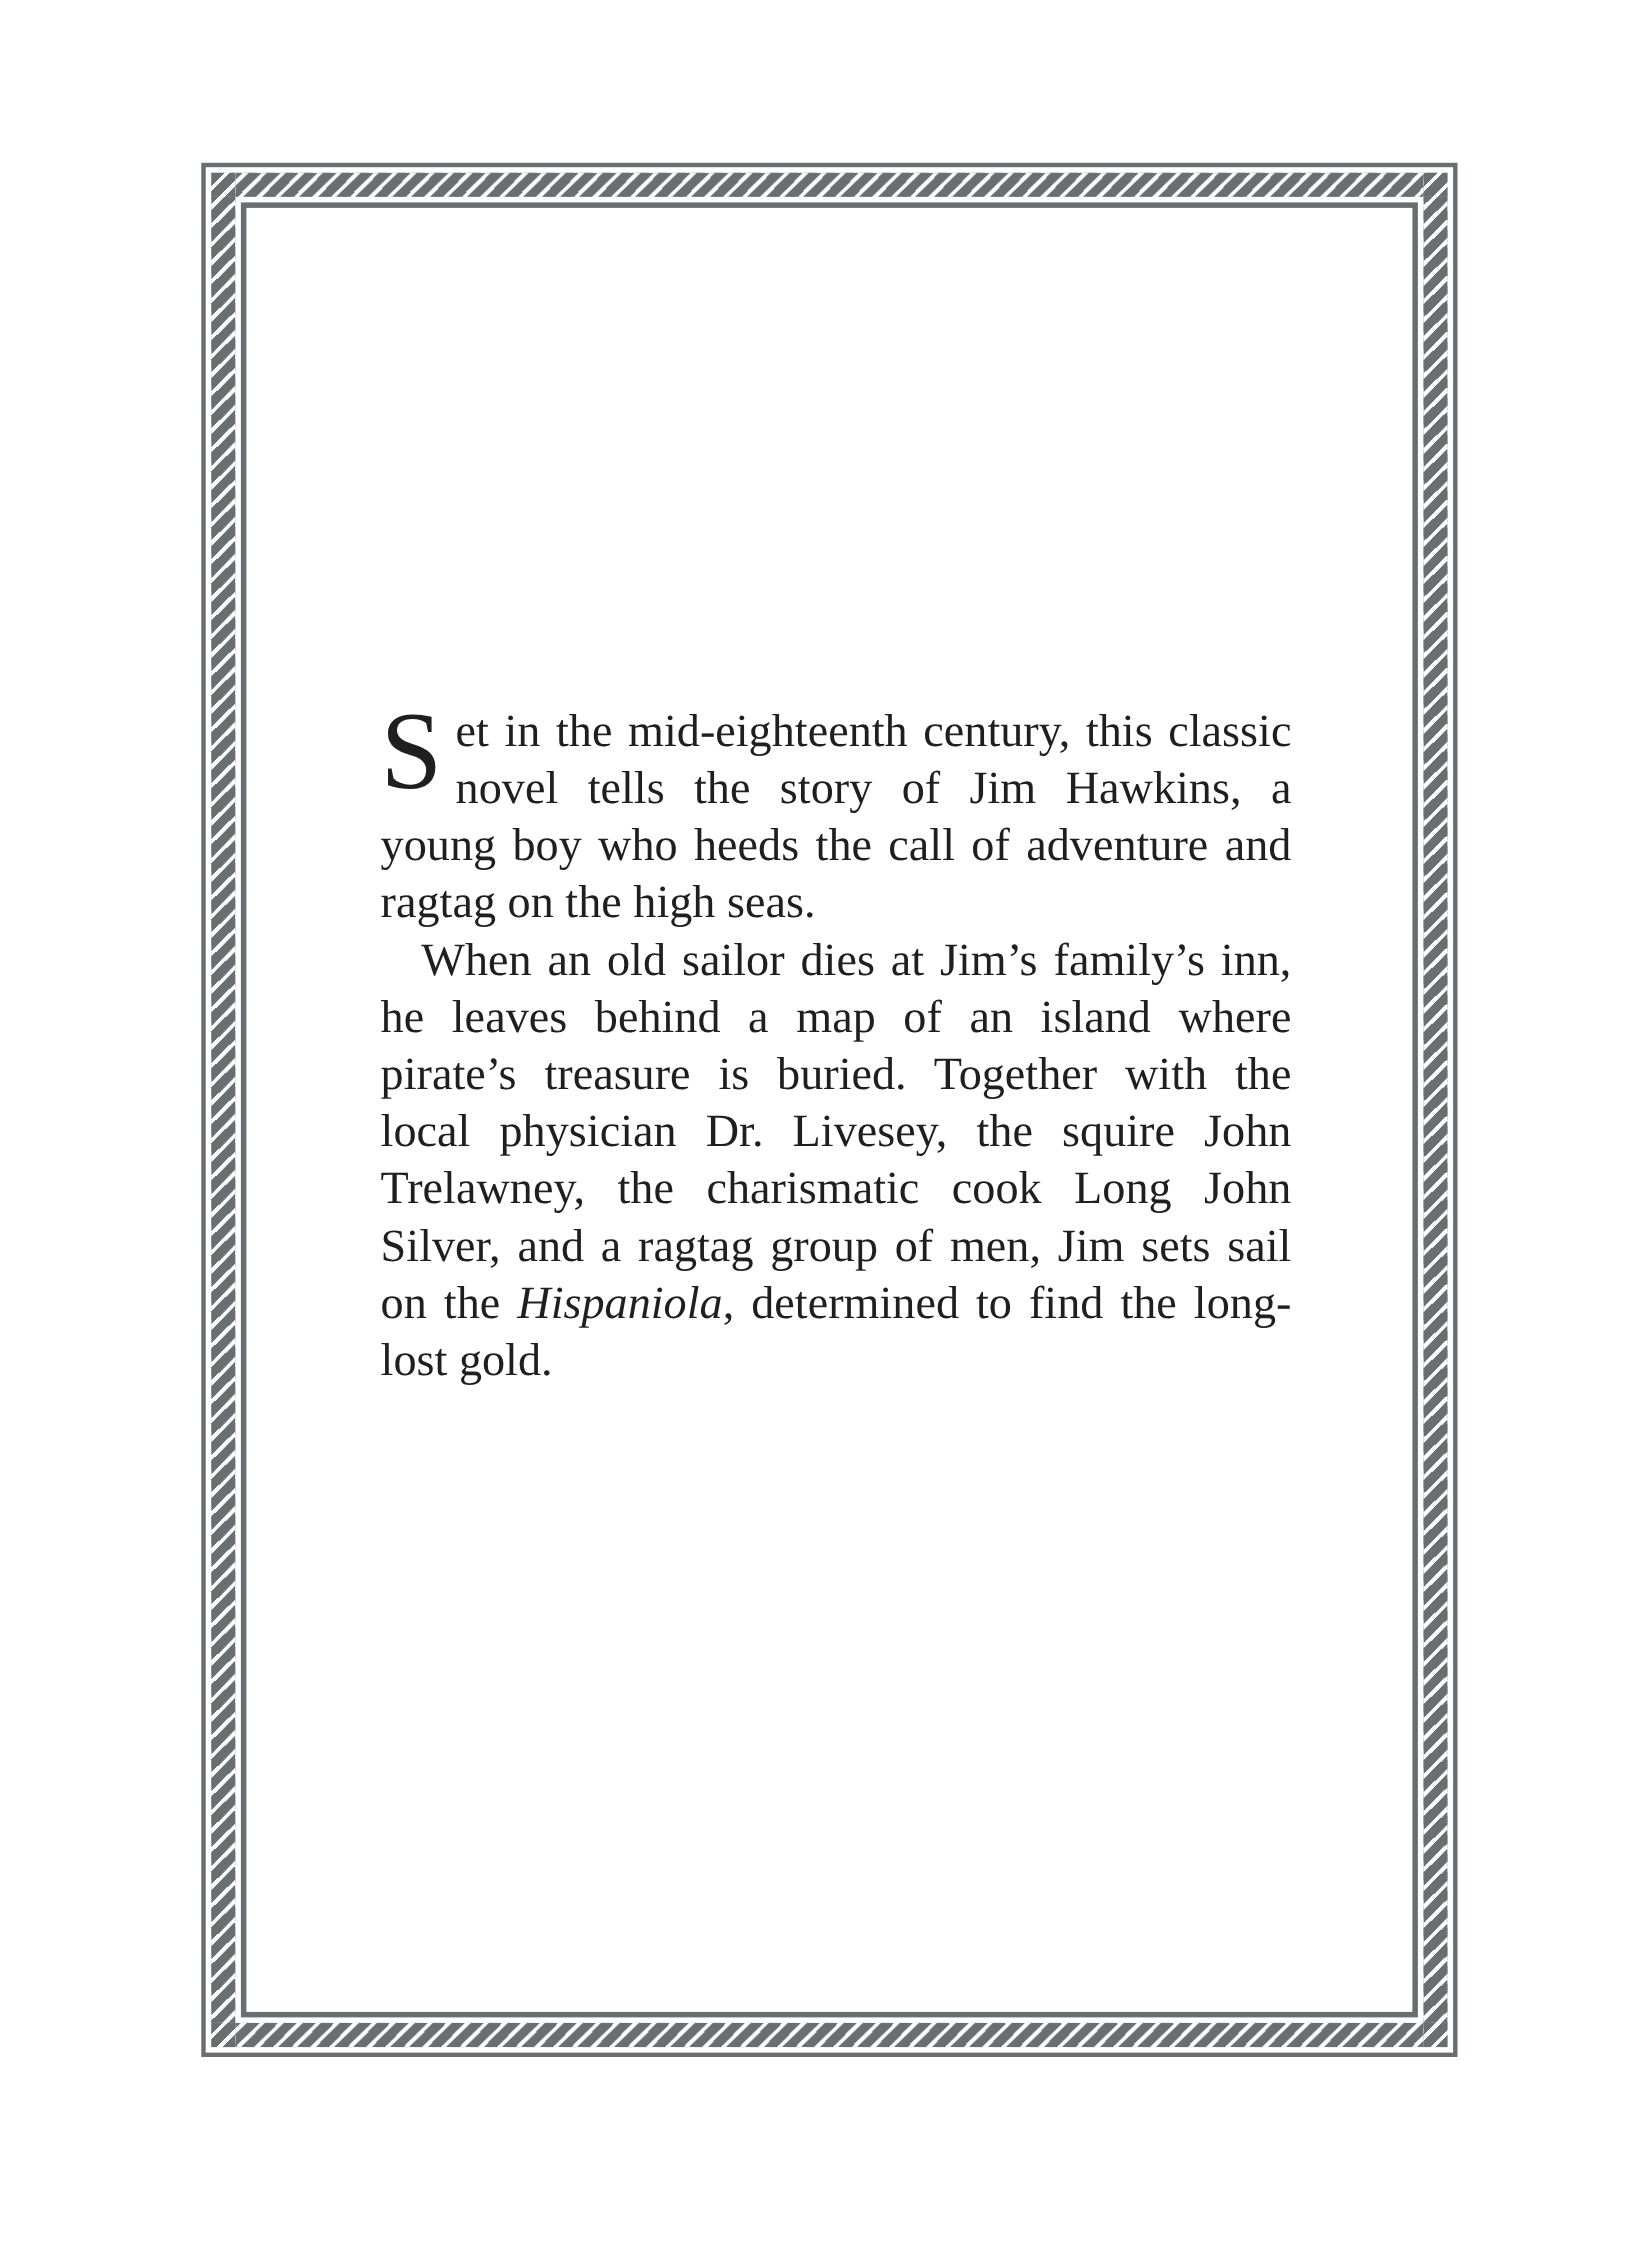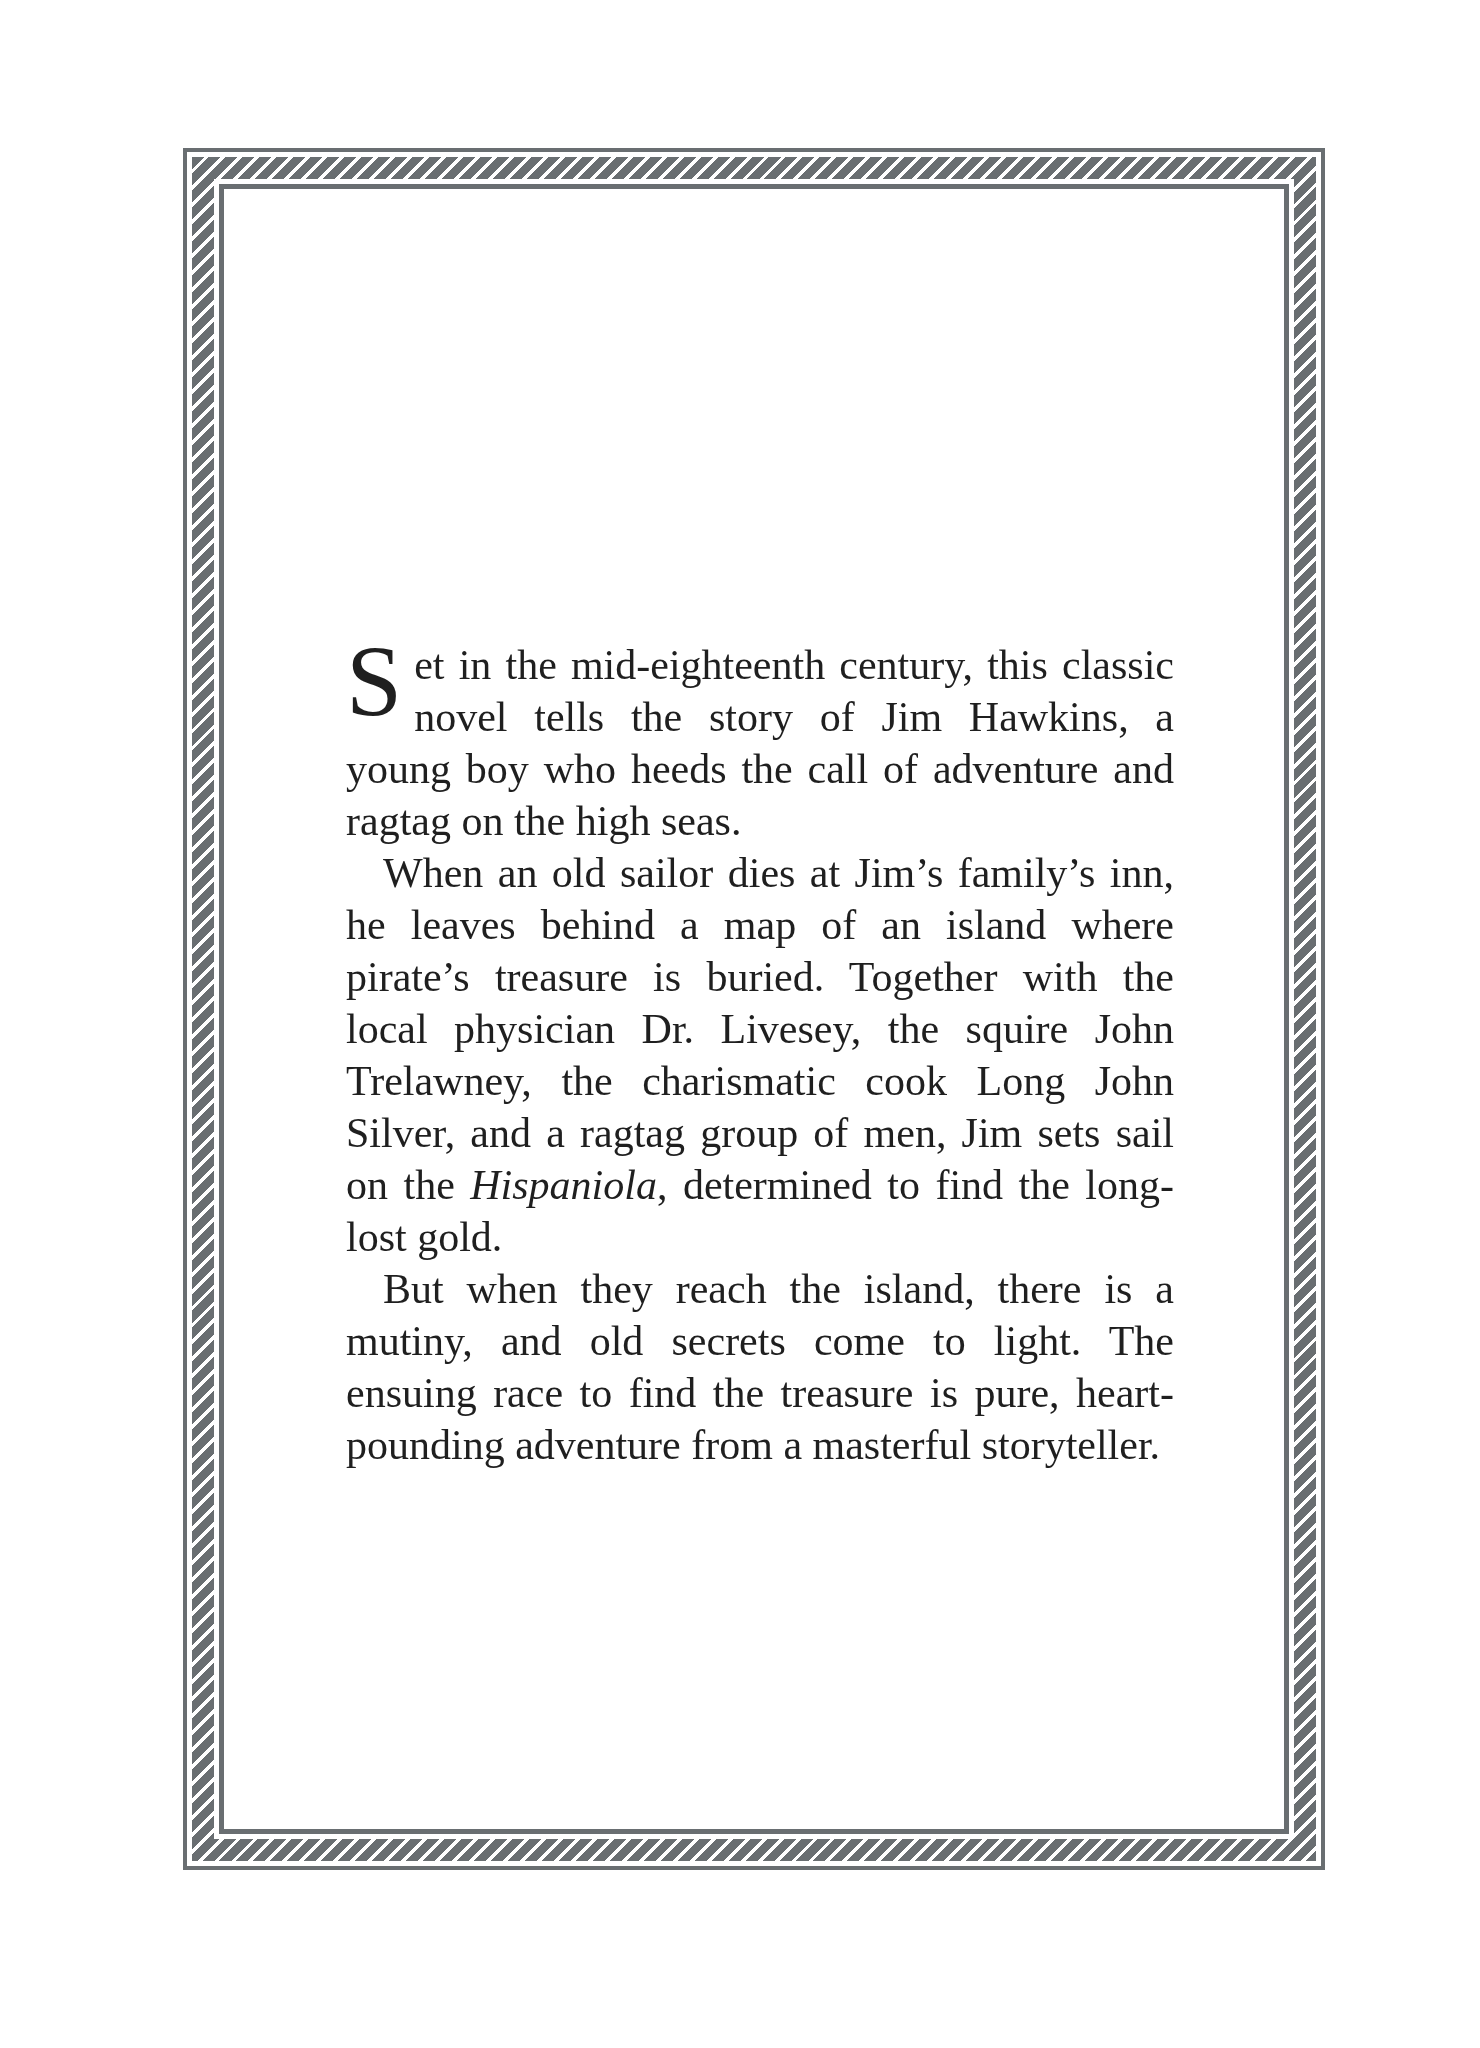--- a/index.html
+++ b/index.html
@@ -70,18 +70,17 @@
 </head>
 <body>
 
 <div class="page">
   <div class="frame-outer">
     <div class="frame-rope">
       <div class="frame-inner">
         <div class="text-block">
           <p><span class="dropcap">S</span><span>et in the mid-eighteenth century, this classic novel tells the story of Jim Hawkins, a young boy who heeds the call of adventure and ragtag on the high seas.</span></p>
           <p class="indent"><span>When an old sailor dies at Jim’s family’s inn, he leaves behind a map of an island where pirate’s treasure is buried. Together with the local physician Dr. Livesey, the squire John Trelawney, the charismatic cook Long John Silver, and a ragtag group of men, Jim sets sail on the </span><em>Hispaniola</em><span>, determined to find the long-lost gold.</span></p>
-          <p class="indent">But when they reach the island, there is a mutiny, and old secrets come to light. The ensuing race to find the treasure is pure, heart-pounding adventure from a masterful storyteller.</p>
         </div>
       </div>
     </div>
   </div>
 </div>
 
 </body></html>

